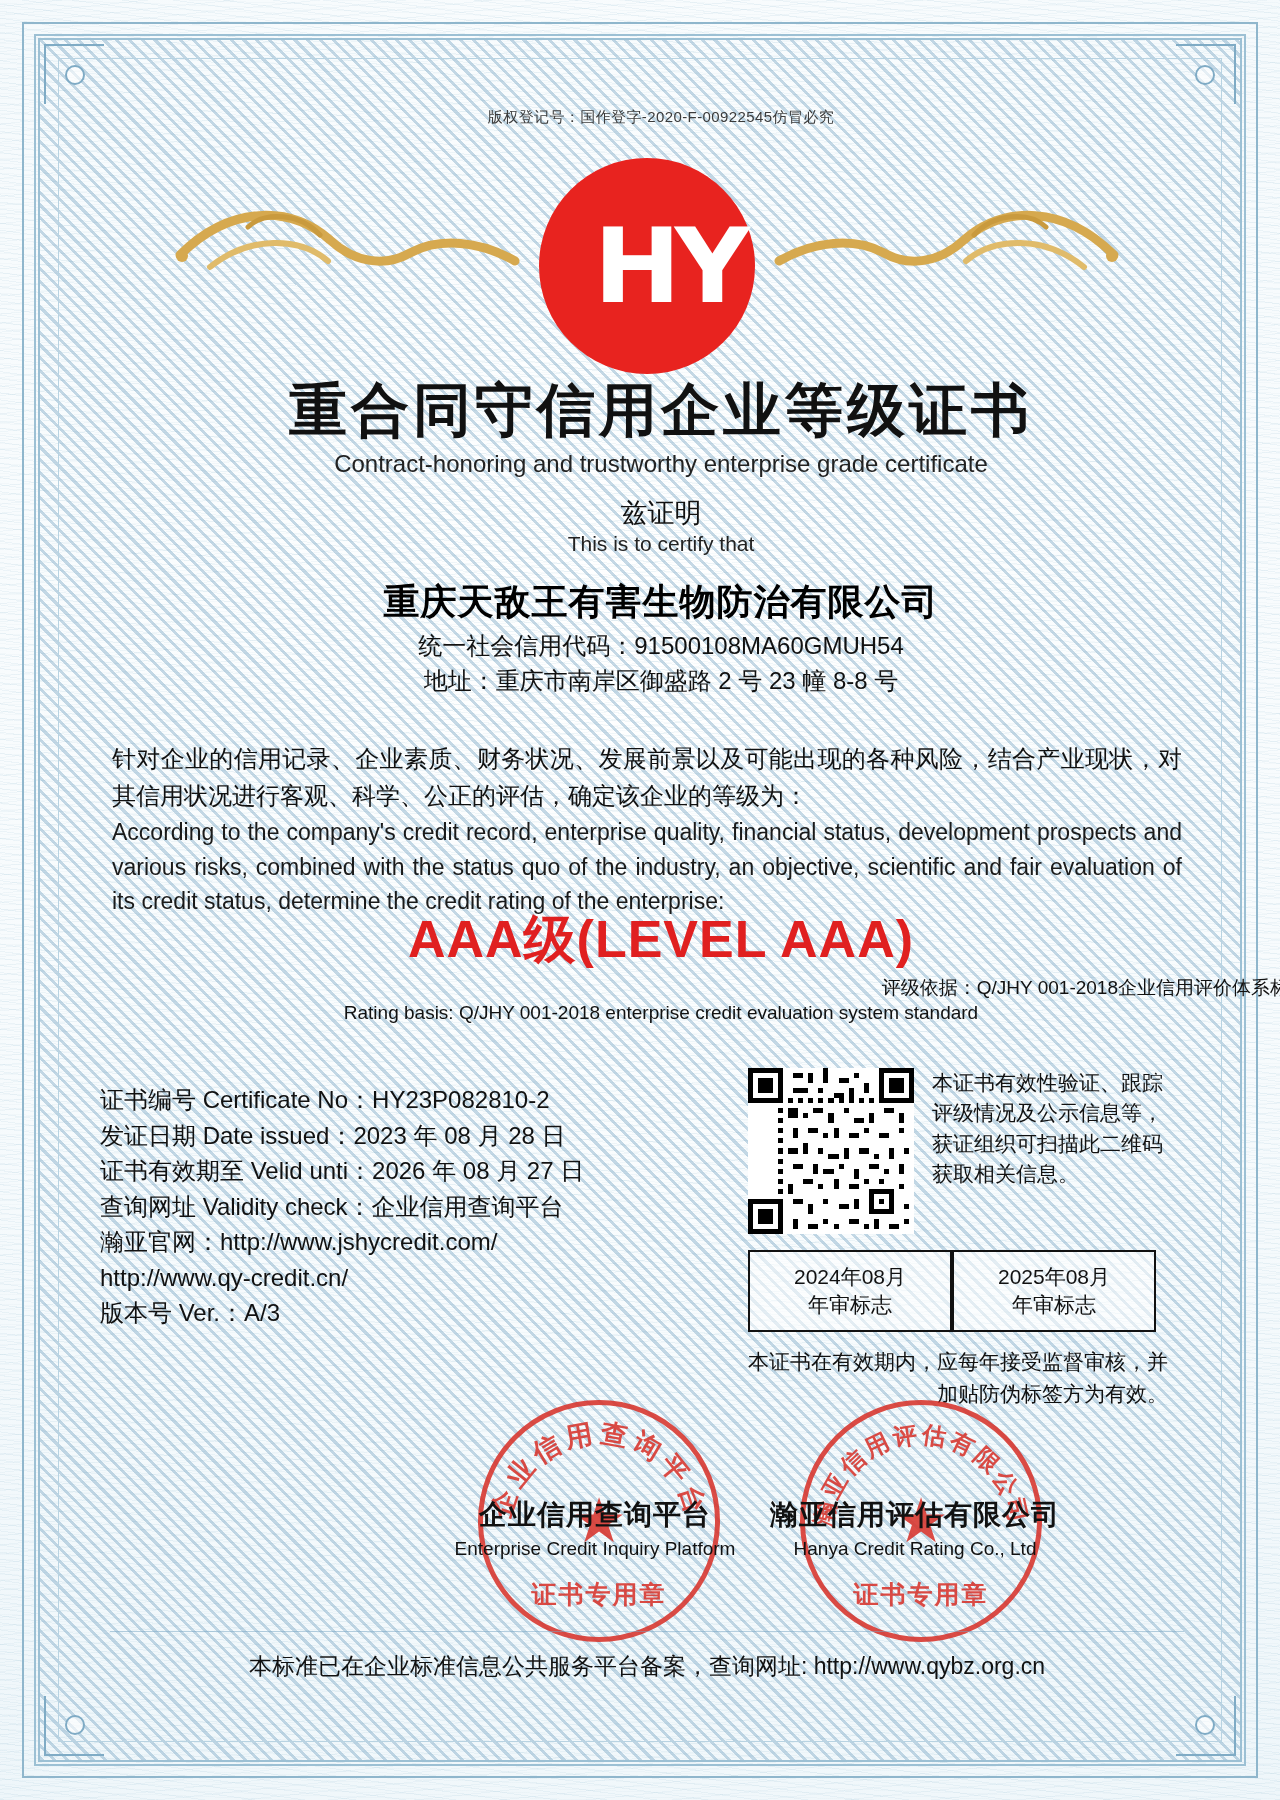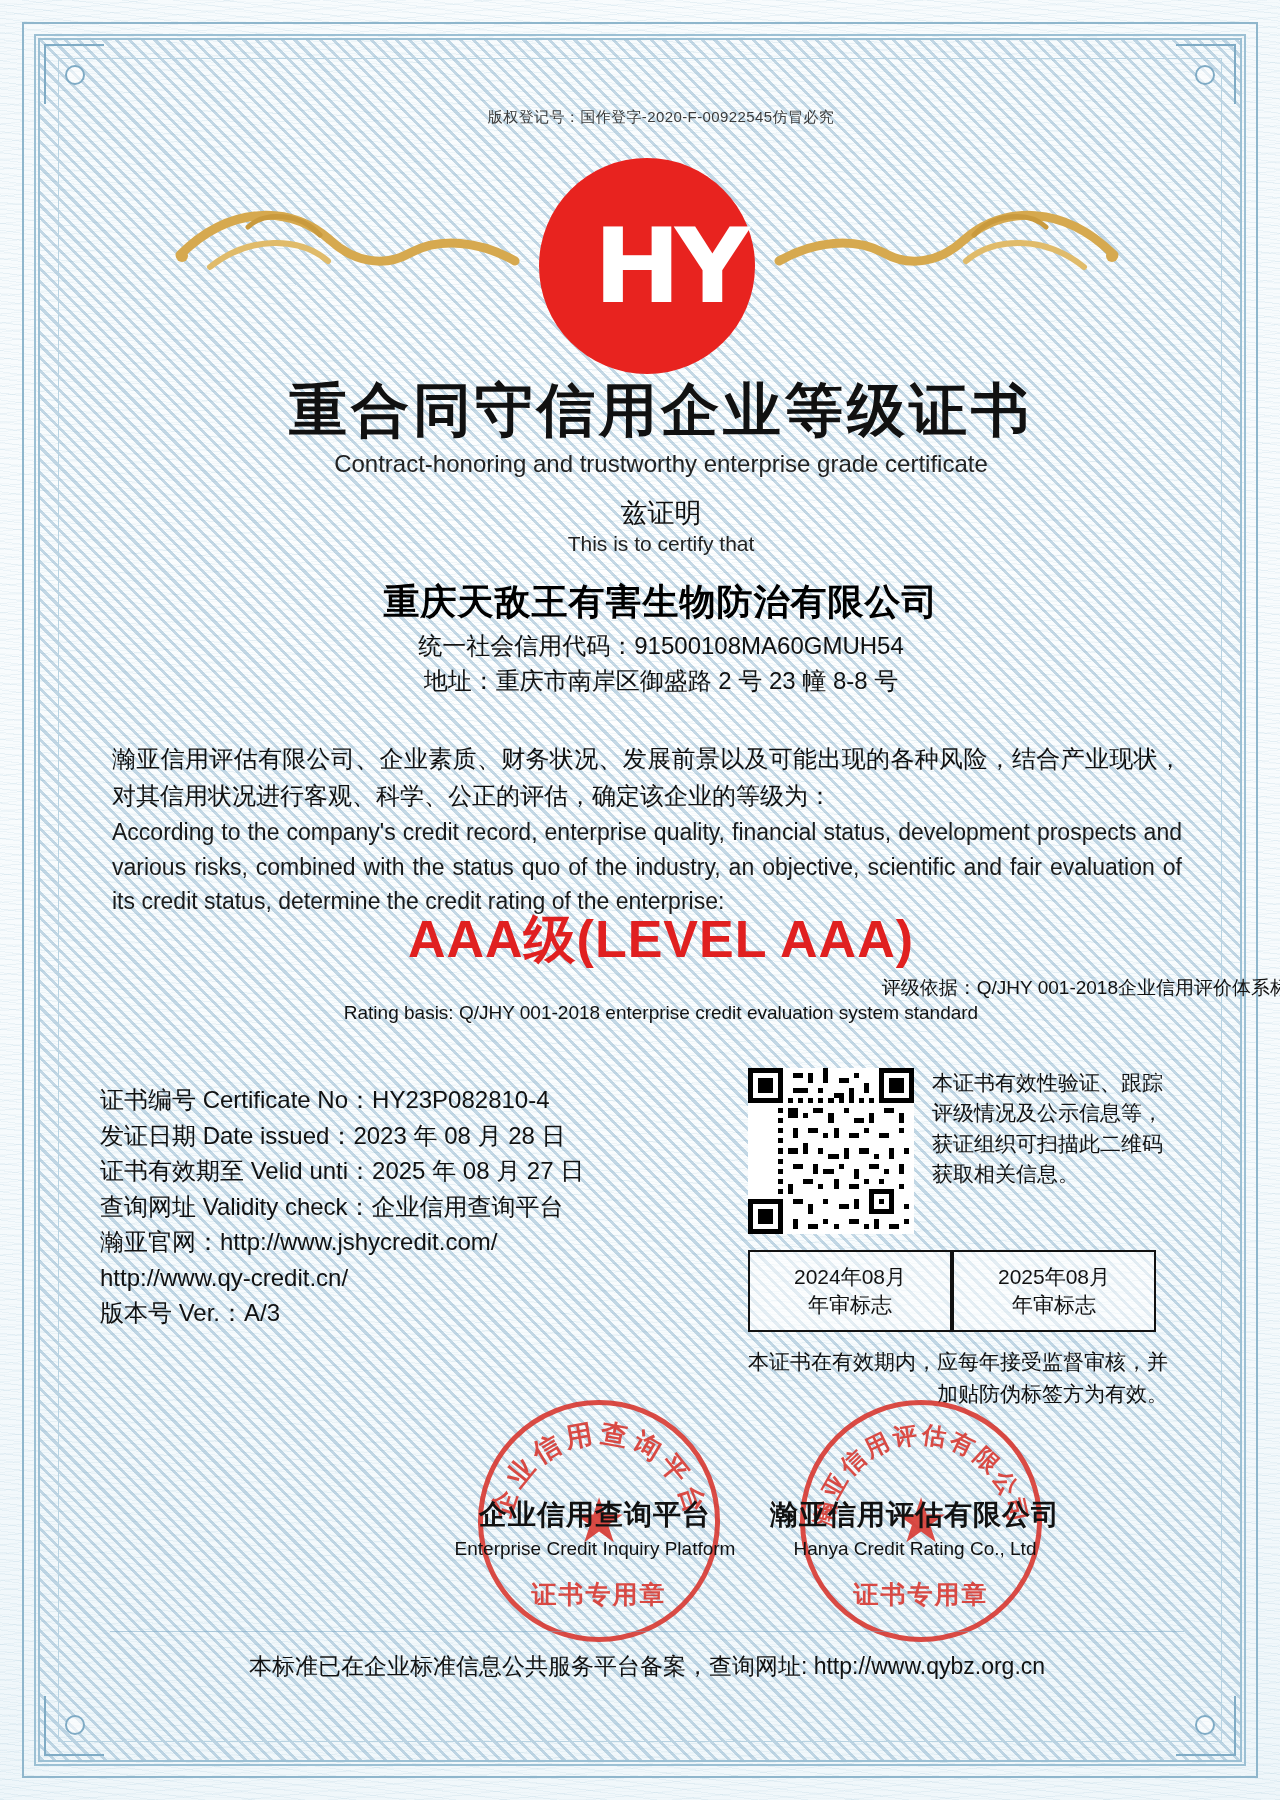--- a/index.html
+++ b/index.html
@@ -233,32 +233,32 @@
     <div class="title-en">Contract-honoring and trustworthy enterprise grade certificate</div>
 
     <div class="certify-cn">兹证明</div>
     <div class="certify-en">This is to certify that</div>
 
     <div class="company">重庆天敌王有害生物防治有限公司</div>
     <div class="usci">统一社会信用代码：91500108MA60GMUH54</div>
     <div class="addr">地址：重庆市南岸区御盛路 2 号 23 幢 8-8 号</div>
 
     <div class="para">
-      <div class="cn">瀚亚信用评估有限公司、企业素质、财务状况、发展前景以及可能出现的各种风险，结合产业现状，对其信用状况进行客观、科学、公正的评估，确定该企业的等级为：</div>
+      <div class="cn">针对企业的信用记录、企业素质、财务状况、发展前景以及可能出现的各种风险，结合产业现状，对其信用状况进行客观、科学、公正的评估，确定该企业的等级为：</div>
       <div class="en">According to the company's credit record, enterprise quality, financial status, development prospects and various risks, combined with the status quo of the industry, an objective, scientific and fair evaluation of its credit status, determine the credit rating of the enterprise:</div>
     </div>
 
     <div class="level">AAA级(LEVEL AAA)</div>
     <div class="basis-cn">评级依据：Q/JHY 001-2018企业信用评价体系标准</div>
     <div class="basis-en">Rating basis: Q/JHY 001-2018 enterprise credit evaluation system standard</div>
 
     <div class="details">
-      <div class="line">证书编号 Certificate No：HY23P082810-4</div>
+      <div class="line">证书编号 Certificate No：HY23P082810-2</div>
       <div class="line">发证日期 Date issued：2023 年 08 月 28 日</div>
-      <div class="line">证书有效期至 Velid unti：2025 年 08 月 27 日</div>
+      <div class="line">证书有效期至 Velid unti：2026 年 08 月 27 日</div>
       <div class="line">查询网址 Validity check：企业信用查询平台</div>
       <div class="line">瀚亚官网：http://www.jshycredit.com/</div>
       <div class="line">http://www.qy-credit.cn/</div>
       <div class="line">版本号 Ver.：A/3</div>
     </div>
 
     <div class="qr-block">
       <div class="qr">
         <svg width="166" height="166" viewBox="0 0 33 33" shape-rendering="crispEdges">
           <rect width="33" height="33" fill="#ffffff"></rect>

